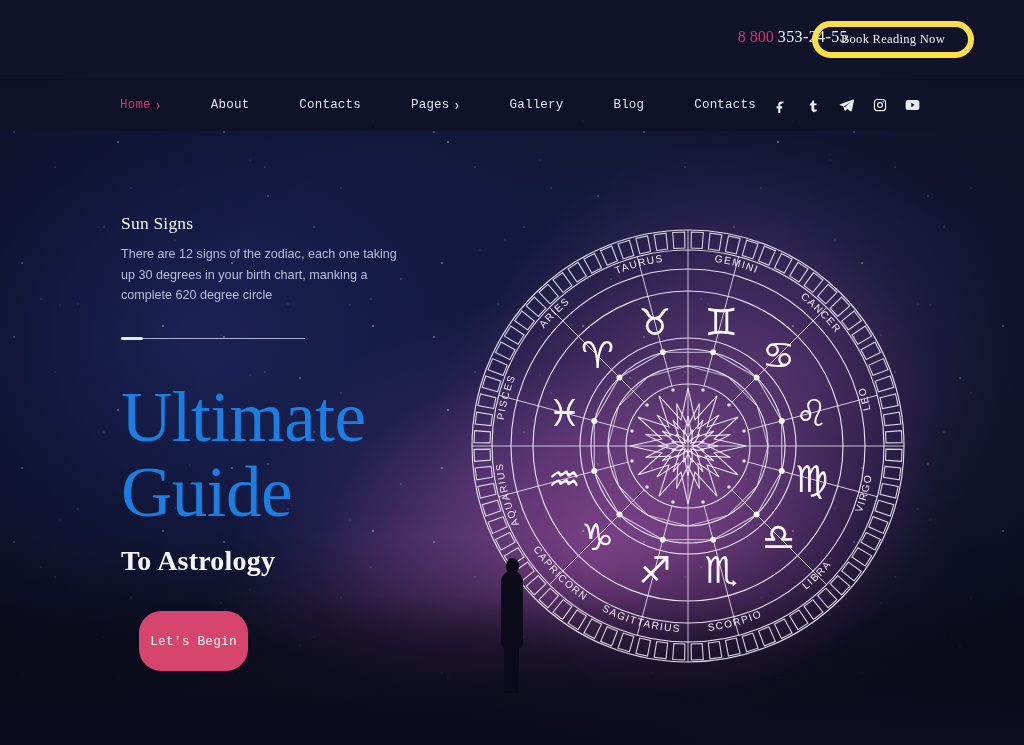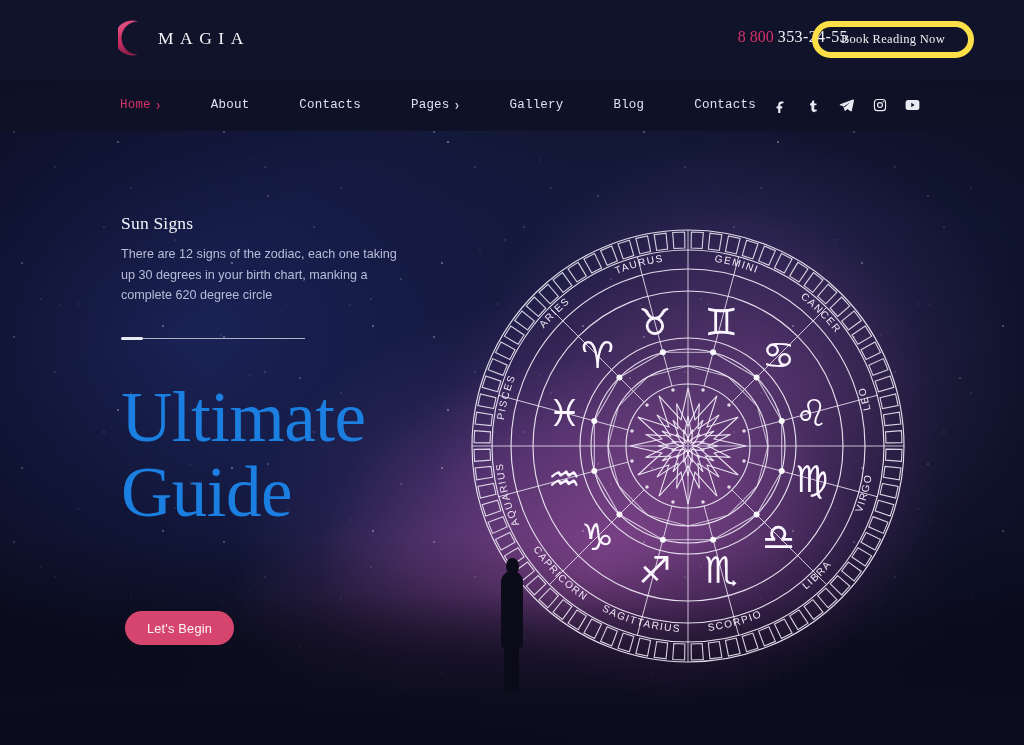--- a/index.html
+++ b/index.html
@@ -140,23 +140,23 @@
   .headline { position:absolute; left:0; top:155px;margin-top:12px; }
   .h-big {
     font-family:"Liberation Serif", serif; font-weight:400;
     font-size:71px; line-height:75px; color:#1a7fe0; letter-spacing:-.5px;
   }
   .h-sub {
     font-family:"Liberation Serif", serif; font-weight:700;
     font-size:28px; line-height:34px; color:#f4f5fa; margin-top:14px; letter-spacing:.2px;
   }
   .begin-btn {
-    position:absolute; left:4px; top:398px; width:109px; height:34px;
+    position:absolute; left:18px; top:398px; width:109px; height:60px;
     background:#d6456e; border:none; border-radius:22px;
-    color:#fdf6f9; font-family:Liberation Sans, sans-serif; font-size:12.8px; letter-spacing:.2px;
+    color:#fdf6f9; font-family:Liberation Mono, monospace; font-size:12.8px; letter-spacing:.2px;
     cursor:pointer; display:flex; align-items:center; justify-content:center;
   }
 </style>
 </head>
 <body>
 
 <div class="page">
 
   <div class="hero-bg">
     <div class="bg-navy"></div>
@@ -354,35 +354,20 @@
     </svg>
   </div>
 
   <div class="person">
     <div class="head"></div>
     <div class="body"></div>
     <div class="legs"></div>
   </div>
 
   <div class="topbar">
-    <div class="logo">
-      <span class="moon">
-        <svg width="27" height="36" viewBox="0 0 27 36">
-          <defs>
-            <linearGradient id="moonGrad" x1="0" y1="0" x2="0.4" y2="1">
-              <stop offset="0%" stop-color="#e8628f"></stop>
-              <stop offset="55%" stop-color="#cf2f66"></stop>
-              <stop offset="100%" stop-color="#8c1f49"></stop>
-            </linearGradient>
-          </defs>
-          <path d="M20 1.5 A17.5 17.5 0 1 0 20 34.5 A14.6 14.6 0 1 1 20 1.5 Z" fill="url(#moonGrad)"></path>
-        </svg>
-      </span>
-      <span class="logo-text">MAGIA</span>
-    </div>
 
     <div class="phone">
       <span class="pre">8 800</span>
       <span class="num">353-24-55</span>
     </div>
 
     <button class="book-btn">Book Reading Now</button>
   </div>
 
   <div class="navbar">
@@ -448,18 +433,19 @@
     <div class="sun-desc">There are 12 signs of the zodiac, each one taking up 30 degrees in your birth chart, manking a complete 620 degree circle</div>
 
     <div class="divider">
       <span class="thick"></span>
       <span class="thin"></span>
     </div>
 
     <div class="headline">
       <div class="h-big">Ultimate</div>
       <div class="h-big">Guide</div>
+      <div class="h-sub">To Astrology</div>
     </div>
 
     <button class="begin-btn">Let's Begin</button>
   </div>
 
 </div>
 
 </body></html>

